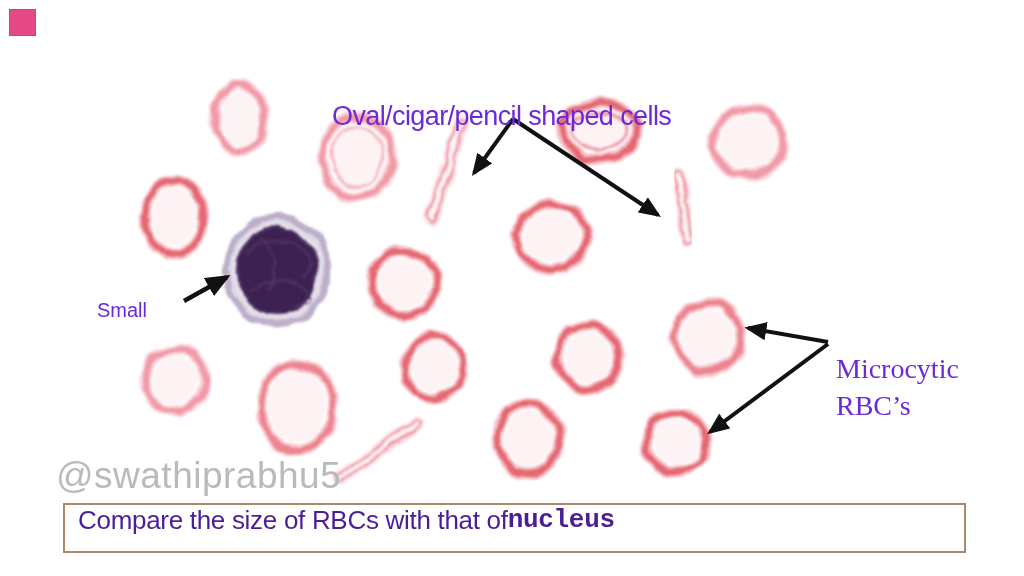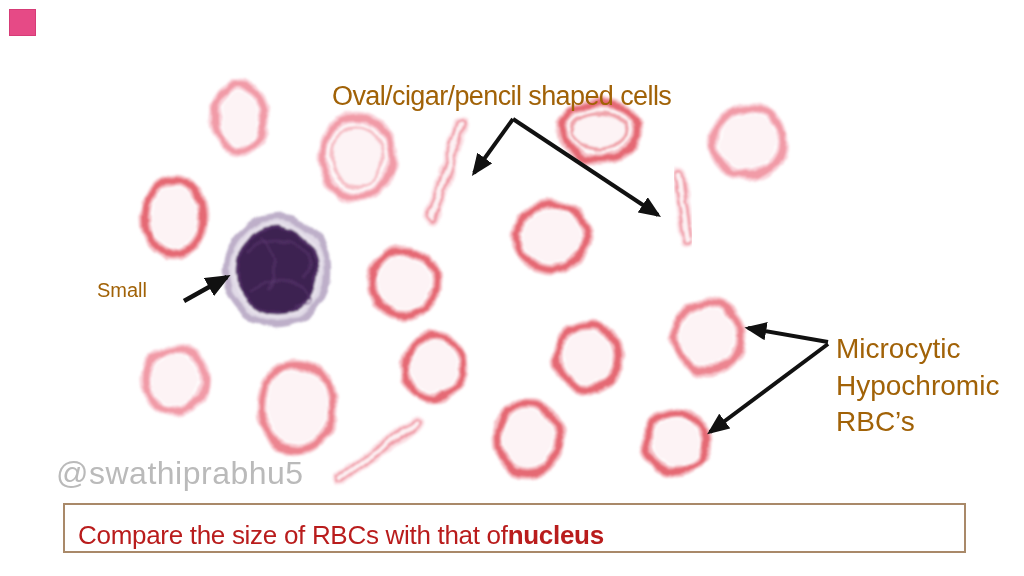--- a/index.html
+++ b/index.html
@@ -1,36 +1,36 @@
 <!DOCTYPE html>
 <html><head>
 <meta charset="utf-8">
 <style>
   html,body{margin:0;padding:0;background:#ffffff;}
   #slide{
     position:relative;width:1024px;height:576px;background:#ffffff;overflow:hidden;
     font-family:"Liberation Sans", sans-serif;
   }
   #smear{position:absolute;left:0;top:0;width:1024px;height:576px;}
-  .lbl{position:absolute;color:#a16207;}
+  .lbl{position:absolute;color:#6d28d9;margin-top:20px;}
   #corner-marker{
     position:absolute;left:9px;top:9px;width:25px;height:25px;
     border:1px solid #d63c77;
   }
   #title-label{left:332px;top:81px;font-size:27px;letter-spacing:-0.6px;line-height:30px;white-space:nowrap;}
   #lymph-label{left:97px;top:272px;font-size:20px;line-height:37px;}
-  #micro-label{left:836px;top:331px;font-size:28px;line-height:36.5px;}
-  #watermark{position:absolute;left:56px;top:455px;font-size:32px;color:#bababa;letter-spacing:0.5px;white-space:nowrap;}
+  #micro-label{left:836px;top:331px;font-size:28px;line-height:36.5px;font-family:Liberation Serif, serif;}
+  #watermark{position:absolute;left:56px;top:455px;font-size:37px;color:#bababa;letter-spacing:0.5px;white-space:nowrap;}
   #caption-box{
     position:absolute;left:63px;top:503px;width:886px;height:46px;
     border:2px solid #a98969;background:#ffffff;
-    display:flex;align-items:flex-end;padding-left:13px;
-    font-size:26px;letter-spacing:-0.3px;color:#b91c1c;white-space:nowrap;
+    display:flex;align-items:flex-start;padding-left:13px;
+    font-size:26px;letter-spacing:-0.3px;color:#4c1d95;white-space:nowrap;
   }
-  #caption-box b{font-weight:700;}
+  #caption-box b{font-weight:700;font-family:Liberation Mono, monospace;}
 </style>
 </head>
 <body>
 
 <div id="slide">
 
   <div id="corner-marker" style="background: rgb(230, 74, 134);"></div>
 
   <svg id="smear" viewBox="0 0 1024 576">
       <defs>
@@ -156,21 +156,20 @@
     </svg>
 
   <div id="title-label" class="lbl">Oval/cigar/pencil shaped cells</div>
 
   <div id="lymph-label" class="lbl">
     <div>Small</div>
   </div>
 
   <div id="micro-label" class="lbl">
     <div>Microcytic</div>
-    <div>Hypochromic</div>
     <div>RBC’s</div>
   </div>
 
   <div id="watermark">@swathiprabhu5</div>
 
   <div id="caption-box">
       <span>Compare the size of RBCs with that of </span>
       <b>nucleus</b>
     </div>
 </div>

